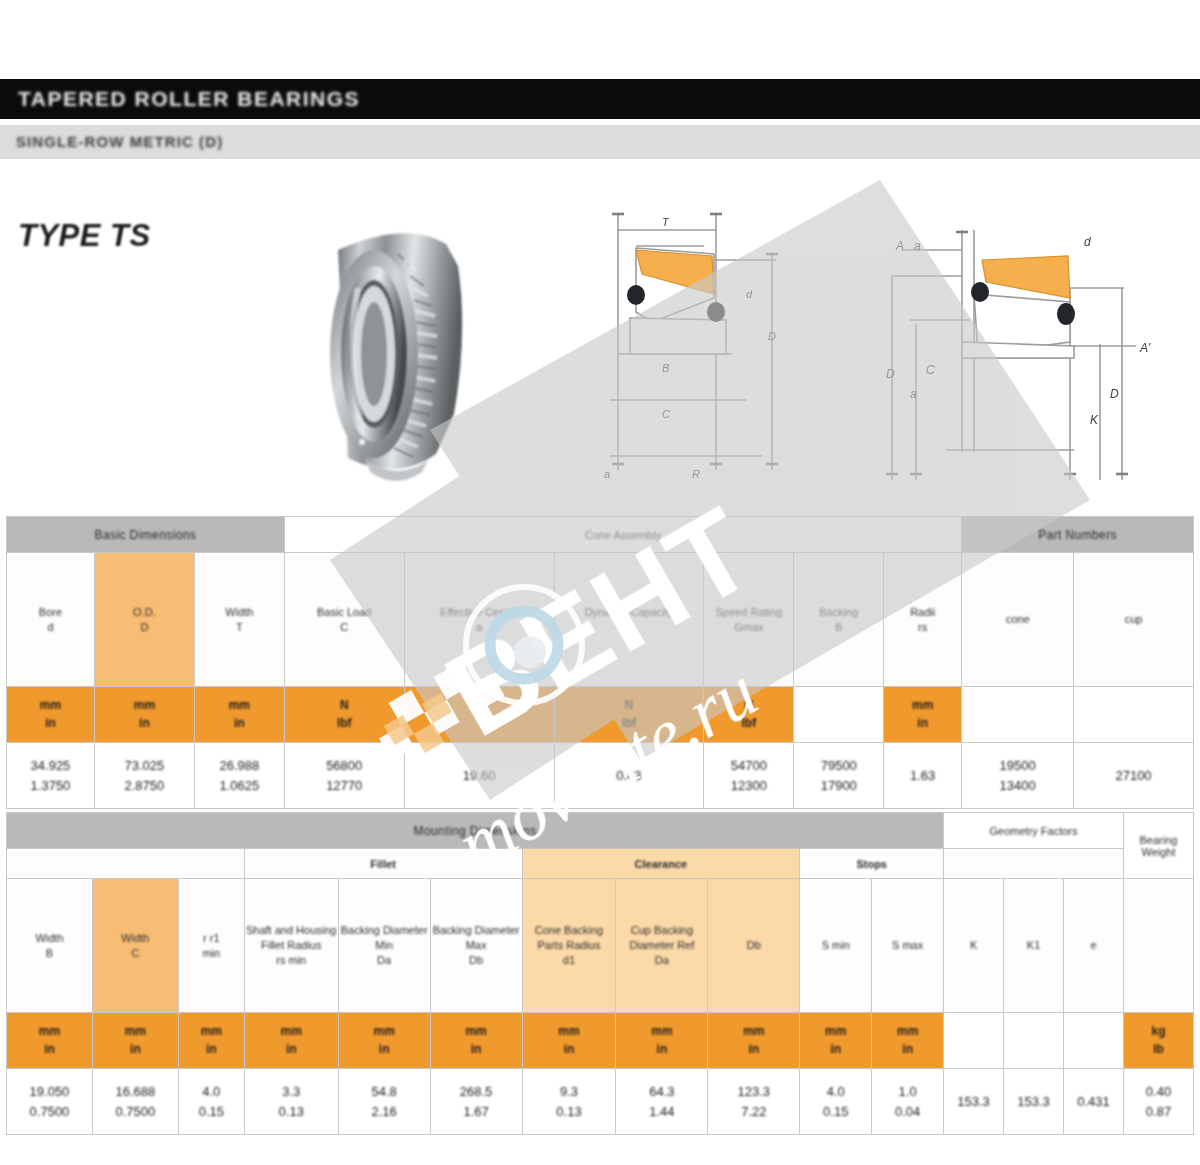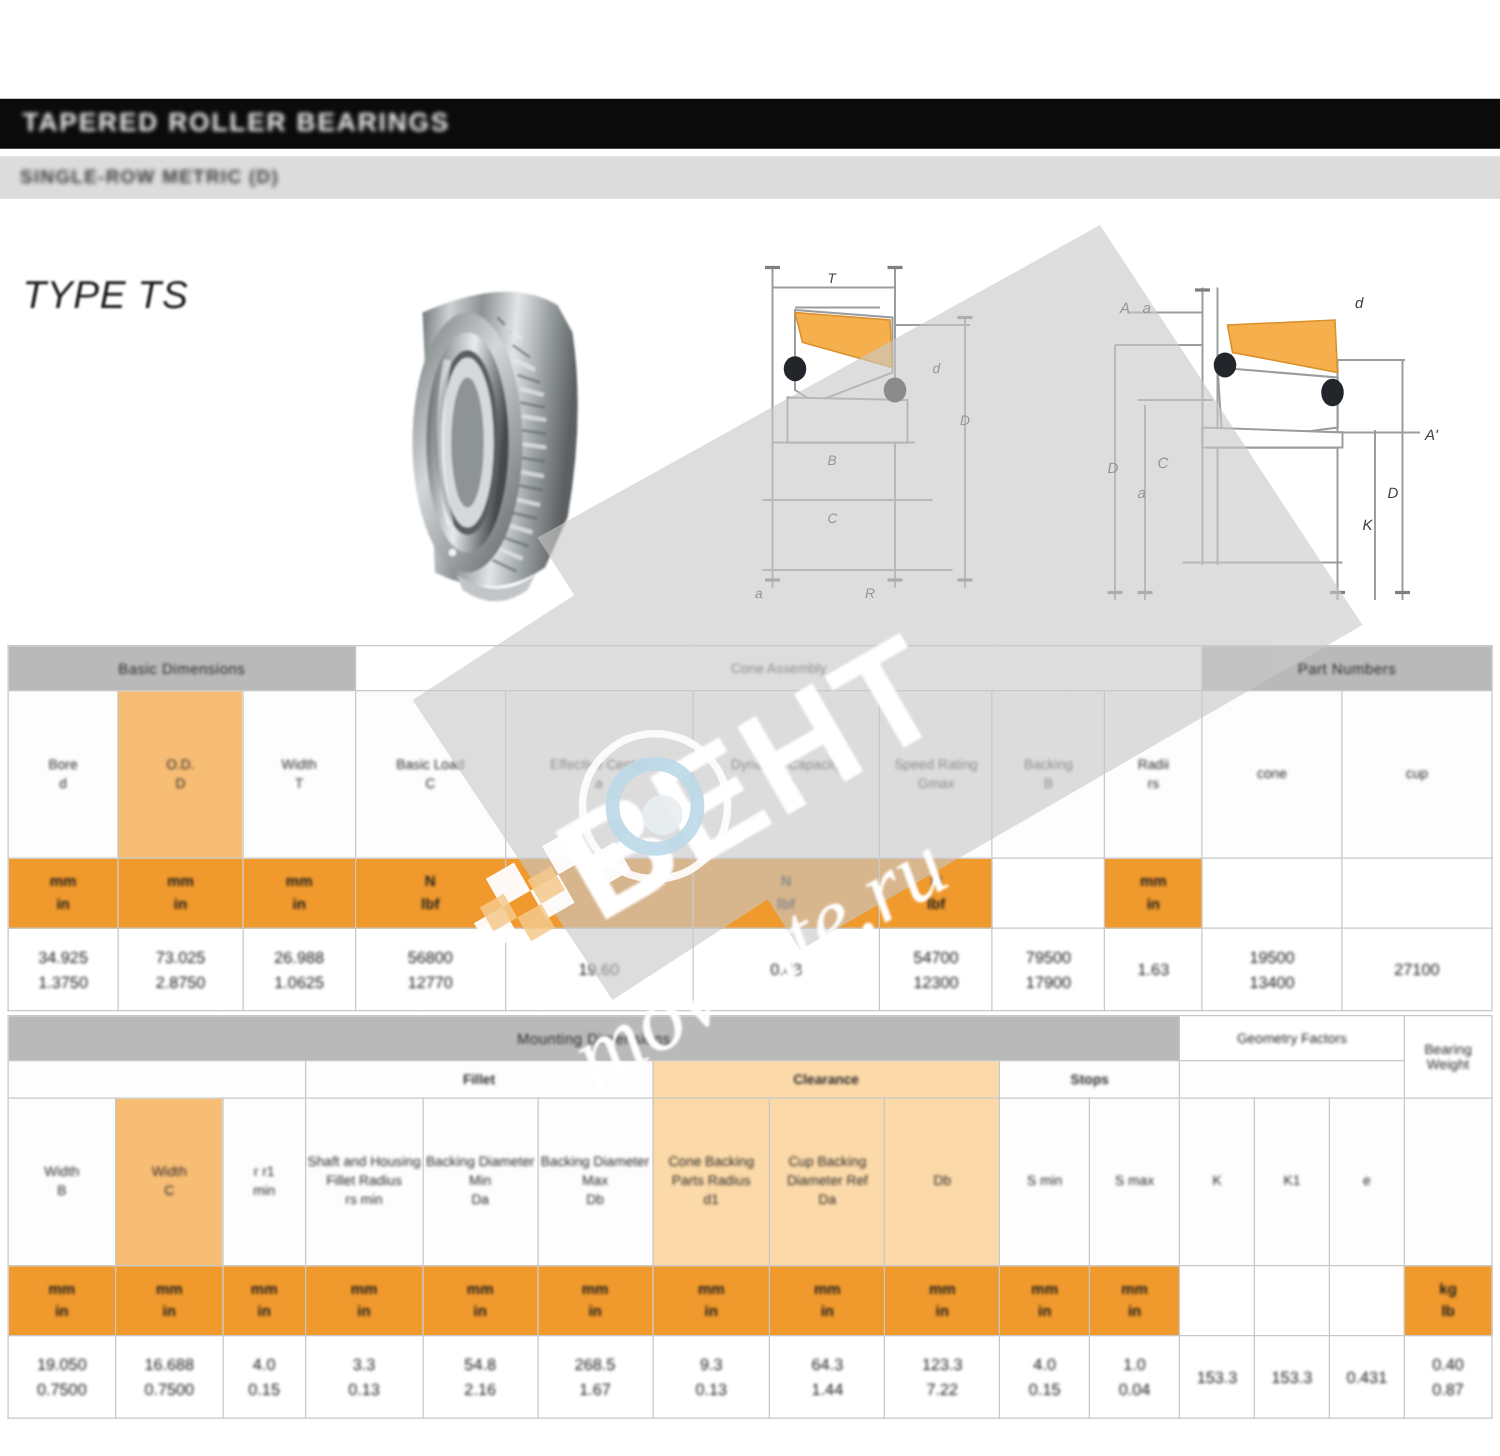--- a/index.html
+++ b/index.html
@@ -37,21 +37,21 @@
   .subbar-title {
     position:absolute; left:16px; top:8px;
     color:#3b3b3b; font-size:15px; font-weight:bold; letter-spacing:1.1px;
     filter: blur(1.25px);
     white-space:nowrap;
   }
 
   
   .type-label {
     position:absolute; left:18px; top:218px;
-    font-size:31px; font-weight:normal; font-style:italic;
+    font-size:31px; font-weight:bold; font-style:italic;
     color:#1b1b1b; letter-spacing:0.5px;
     filter: blur(0.85px);
   }
 
   
   .bearing-photo { position:absolute; left:286px; top:214px; width:200px; height:272px; }
 
   
   .diagram { position:absolute; }
   .diagram svg { display:block; }

